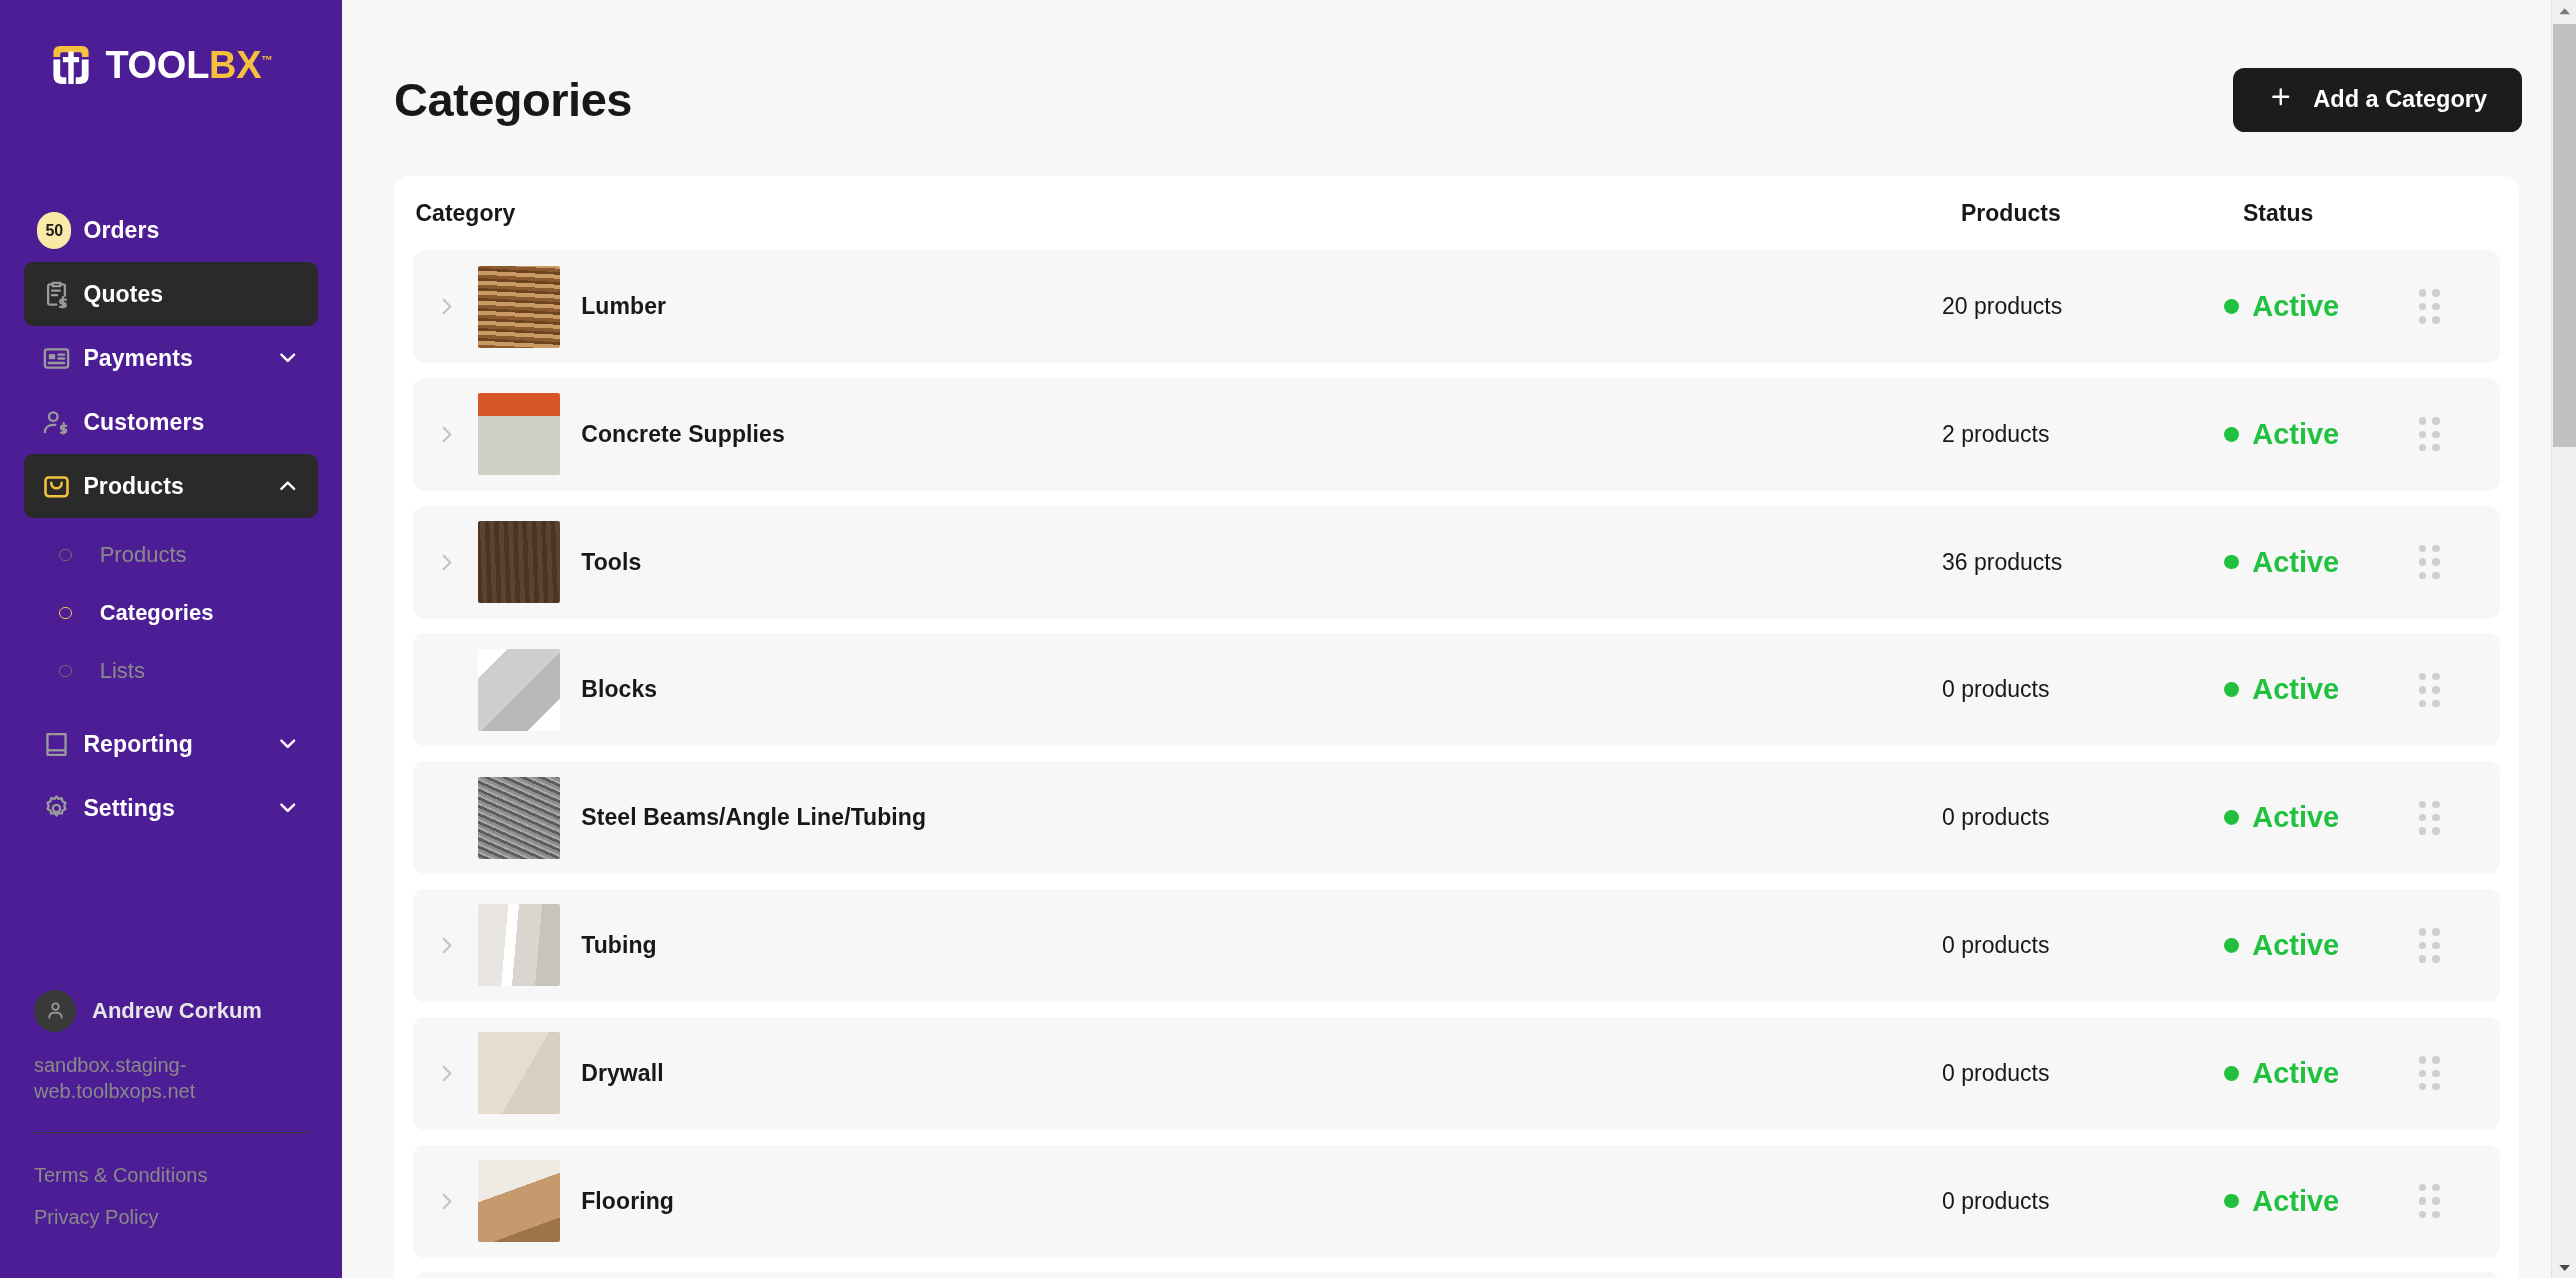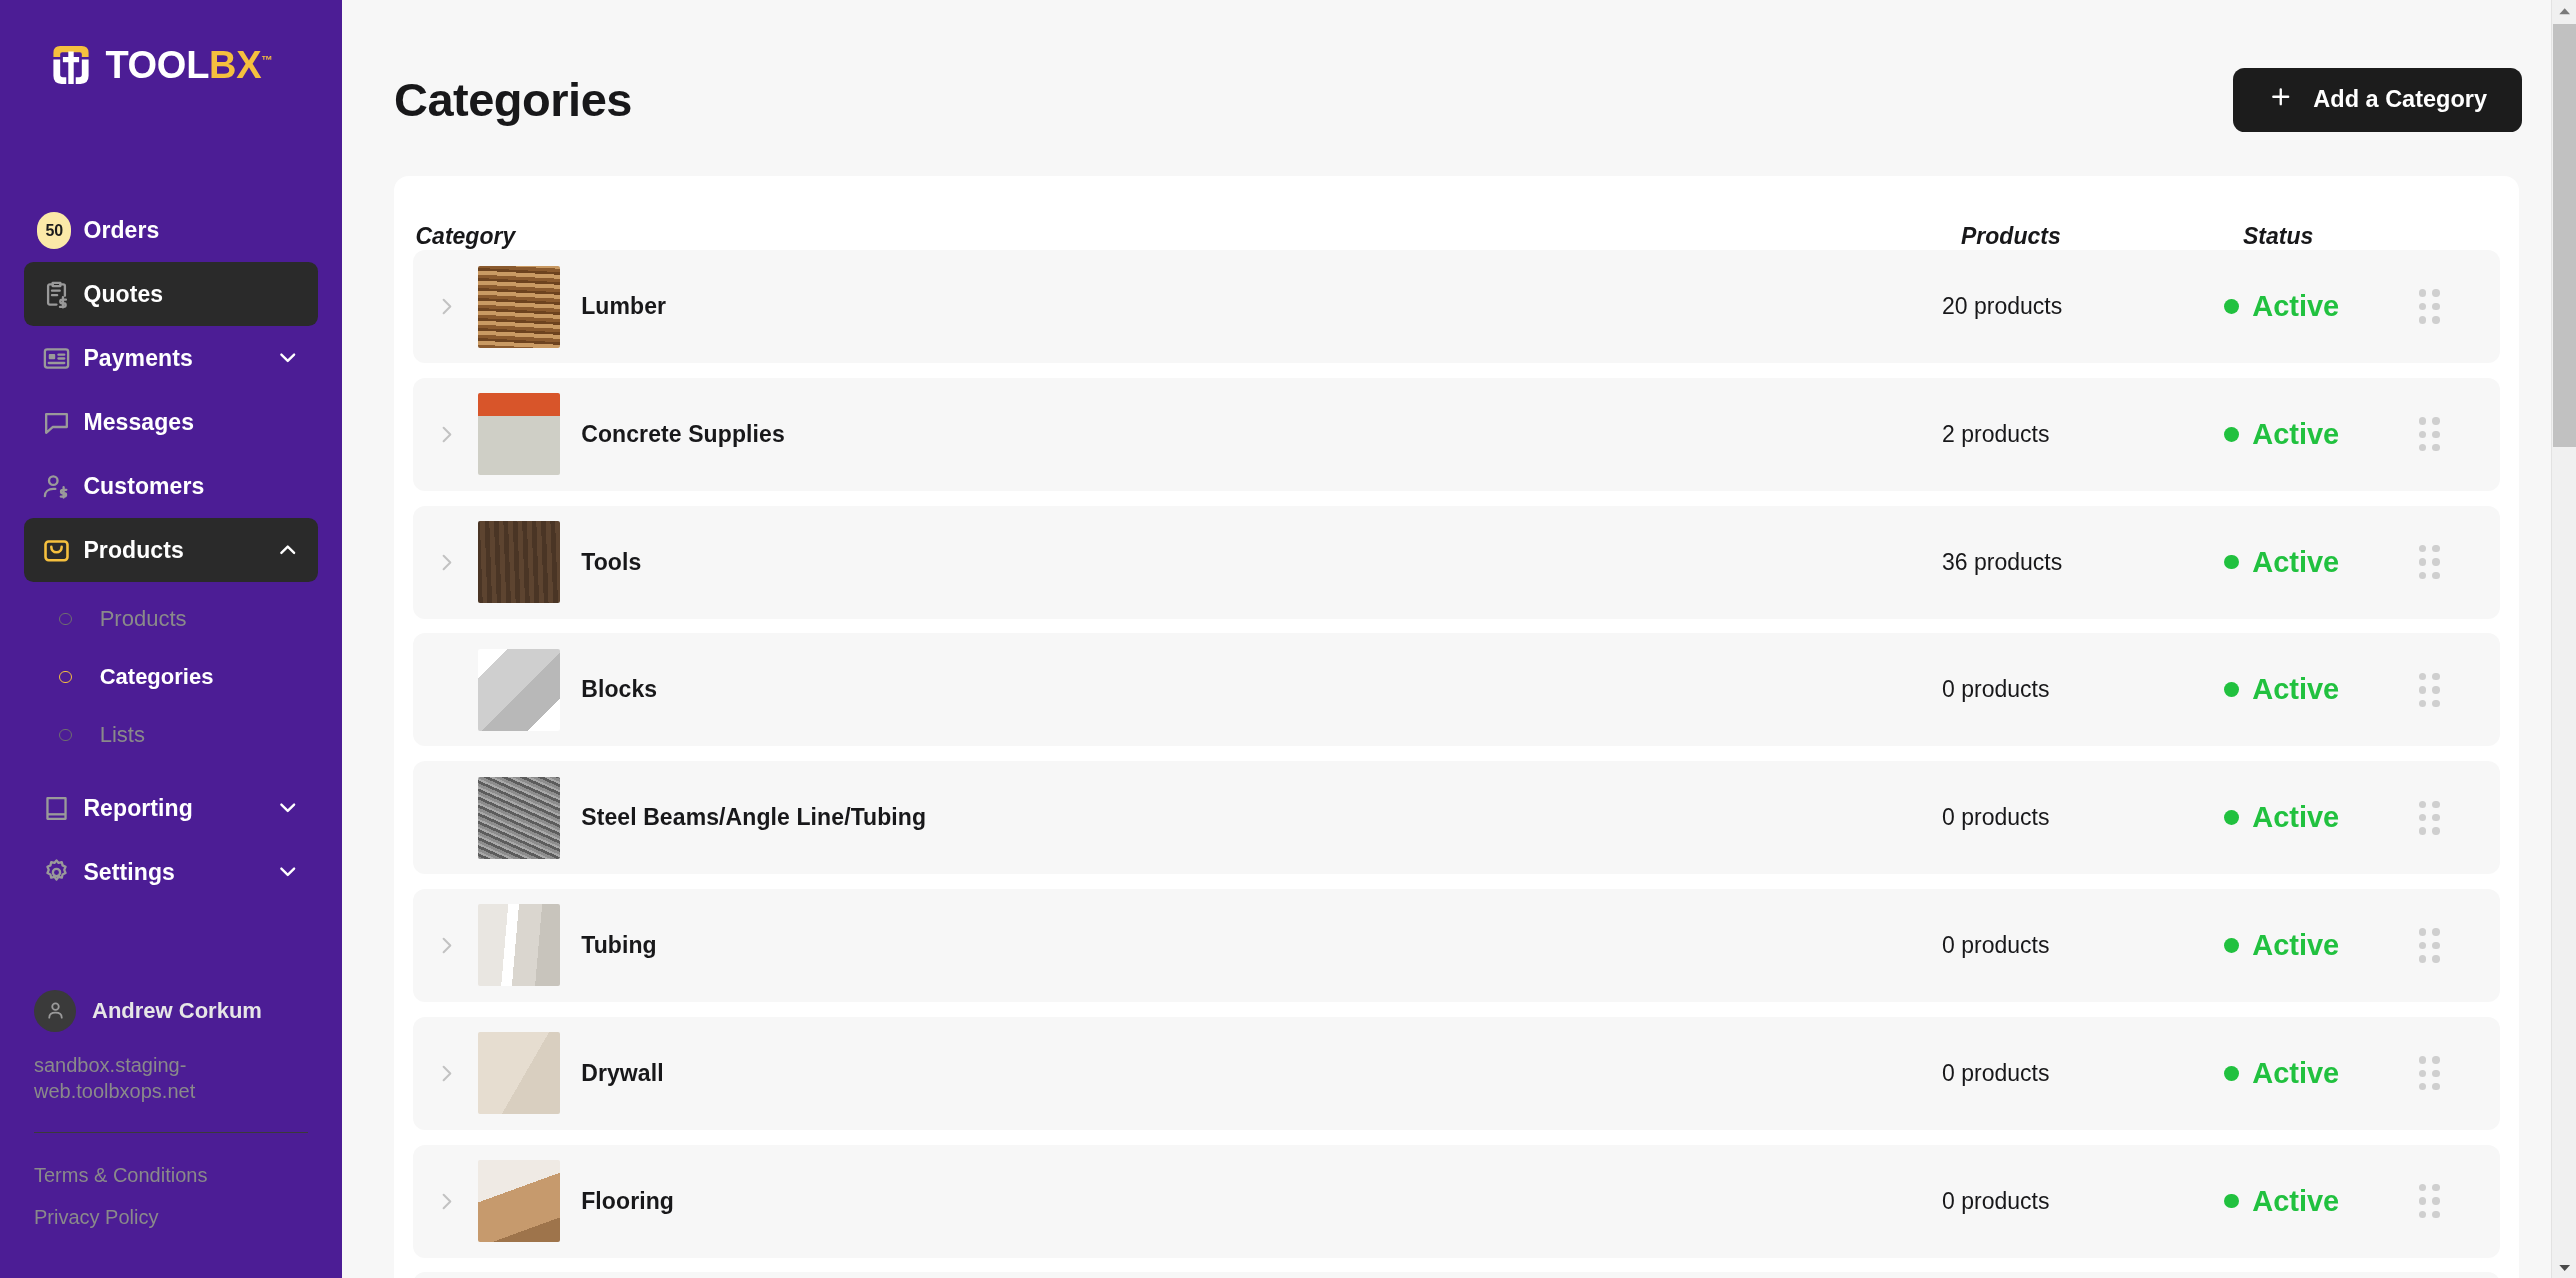--- a/index.html
+++ b/index.html
@@ -96,22 +96,22 @@
     cursor:pointer;
   }
 
   .card {
     background:#ffffff;
     border-radius:14.8px;
     padding:0 0 0 0;
     width:2125px;
   }
   .thead {
-    display:flex; align-items:flex-end;
-    height:74px; padding:0 0 0 21.5px;font-style:italic;
+    display:flex; align-items:center;
+    height:74px; padding:0 0 0 21.5px;
   }
   .th { font-size:23px; font-weight:700; color:#18181a; }
   .col-cat { flex:1; }
   .col-prod { width:282px; flex:0 0 282px; }
   .col-stat { width:195px; flex:0 0 195px; }
   .col-drag { width:81px; flex:0 0 81px; }
 
   .row {
     display:flex; align-items:center;
     background:#f7f7f7;
@@ -209,28 +209,20 @@
         </svg>
       </span>
       <span class="nav-label">Payments</span>
       <span class="nav-chevron">
         <svg width="25.5" height="25.5" viewBox="0 0 24 24" fill="none" stroke="#ffffff" stroke-width="2.2" stroke-linecap="round" stroke-linejoin="round">
             <path d="M6 9l6 6 6-6"></path>
           </svg>
       </span>
     </div>
 
-    <div class="nav-item">
-      <span class="nav-icon">
-        <svg width="31" height="31" viewBox="0 0 24 24" fill="none" stroke="#9a9a9a" stroke-width="1.8" stroke-linejoin="round">
-          <path d="M4 5.5h16v10H9l-5 4.5z"></path>
-        </svg>
-      </span>
-      <span class="nav-label">Messages</span>
-    </div>
 
     <div class="nav-item">
       <span class="nav-icon">
         <svg width="31" height="31" viewBox="0 0 24 24" fill="none" stroke="#9a9a9a" stroke-width="1.8" stroke-linecap="round" stroke-linejoin="round">
           <circle cx="9.5" cy="7.5" r="3.3"></circle>
           <path d="M3 19.5c0-3.6 2.9-5.6 6.5-5.6h1.6"></path>
           <path d="M17.5 12.5v8M19.6 14.6h-2.8a1.3 1.3 0 0 0 0 2.6h1.3a1.3 1.3 0 0 1 0 2.6h-2.8"></path>
         </svg>
       </span>
       <span class="nav-label">Customers</span>

